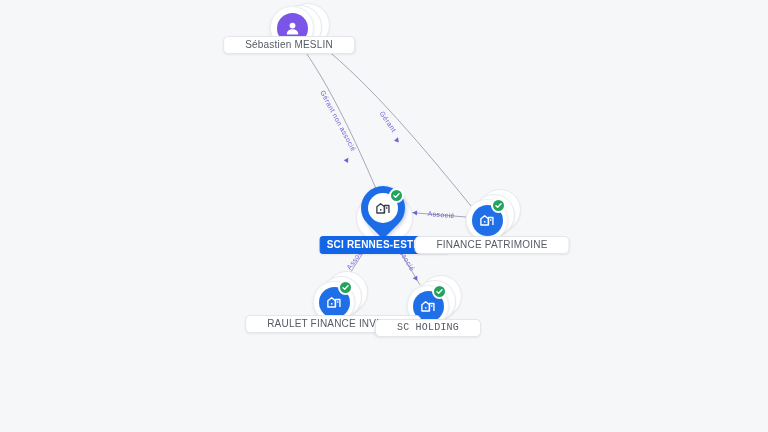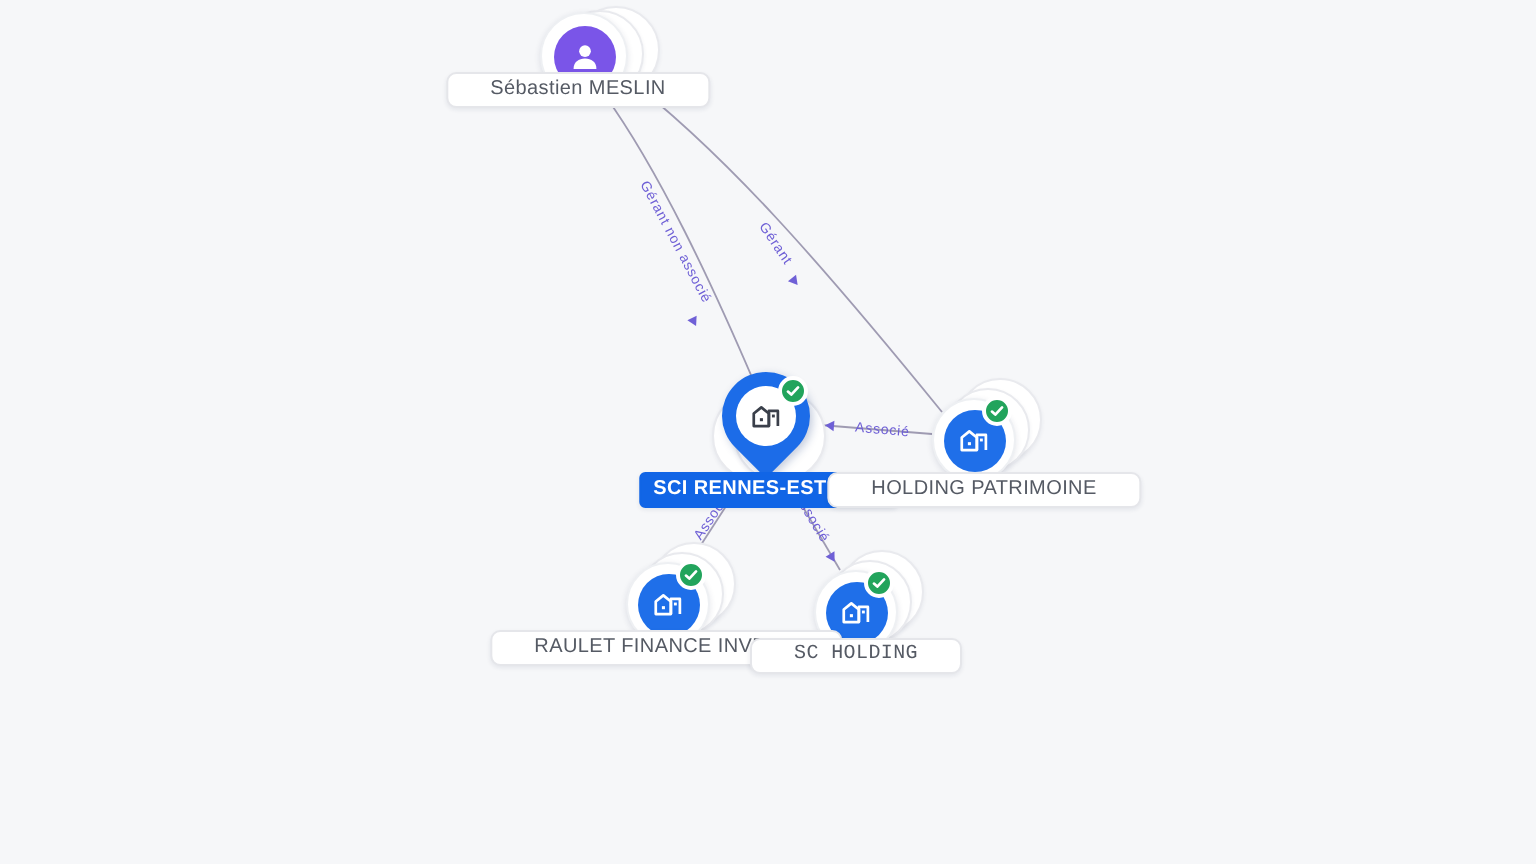--- a/index.html
+++ b/index.html
@@ -130,21 +130,21 @@
           <rect x="6.6" y="11.2" width="1.7" height="1.7" fill="#ffffff"></rect>
         </svg>
       </div>
     </div>
     <div class="check-badge" style="left:25px;top:-1px;">
       <svg width="9" height="9" viewBox="0 0 16 16">
           <path d="M3.5 8.5 L6.5 11.2 L12.5 4.8" fill="none" stroke="#ffffff" stroke-width="2.4" stroke-linecap="round" stroke-linejoin="round"></path>
         </svg>
     </div>
   </div>
-  <div class="pill" style="left:492px;top:236px;">HOLDING PATRIMOINE</div>
+  <div class="pill" style="left:492px;top:236px;">FINANCE PATRIMOINE</div>
 
   <div class="node" style="left:313px;top:281px;width:56px;height:44px;">
     <div class="stack" style="left:13px;top:-10px;width:40px;height:40px;"></div>
     <div class="stack" style="left:7px;top:-5px;width:40px;height:40px;"></div>
     <div class="circle-front z5" style="left:0;top:0;width:40px;height:40px;">
       <div class="inner-disc company-bg" style="width:31px;height:31px;">
         <svg width="18" height="18" viewBox="0 0 20 20">
           <path d="M3.2 8.6 L7.4 5.2 L11.6 8.6 V15.6 H3.2 Z" fill="none" stroke="#ffffff" stroke-width="1.5" stroke-linejoin="round"></path>
           <path d="M11.6 15.6 V7.2 H16.6 V15.6" fill="none" stroke="#ffffff" stroke-width="1.5" stroke-linejoin="round"></path>
           <rect x="13.3" y="9.2" width="1.6" height="1.6" fill="#ffffff"></rect>

